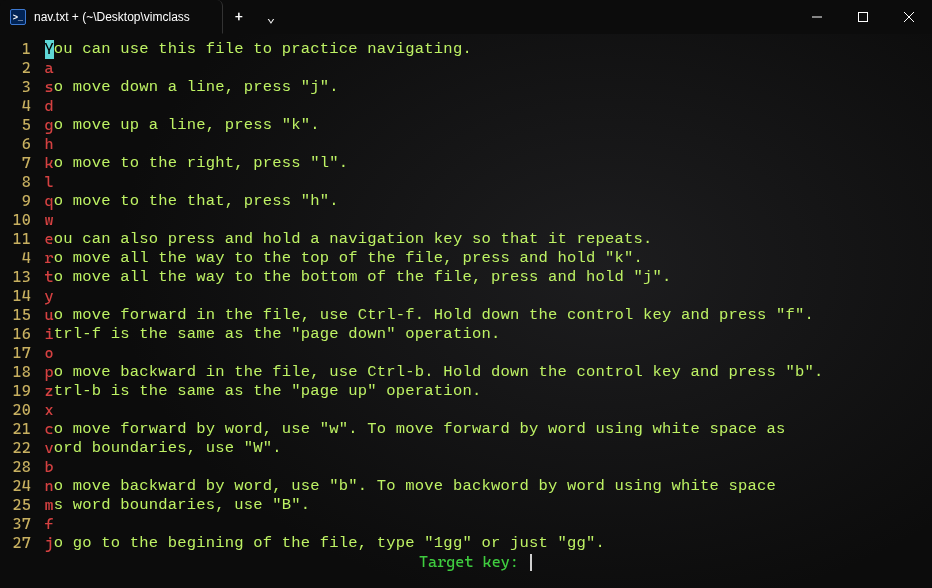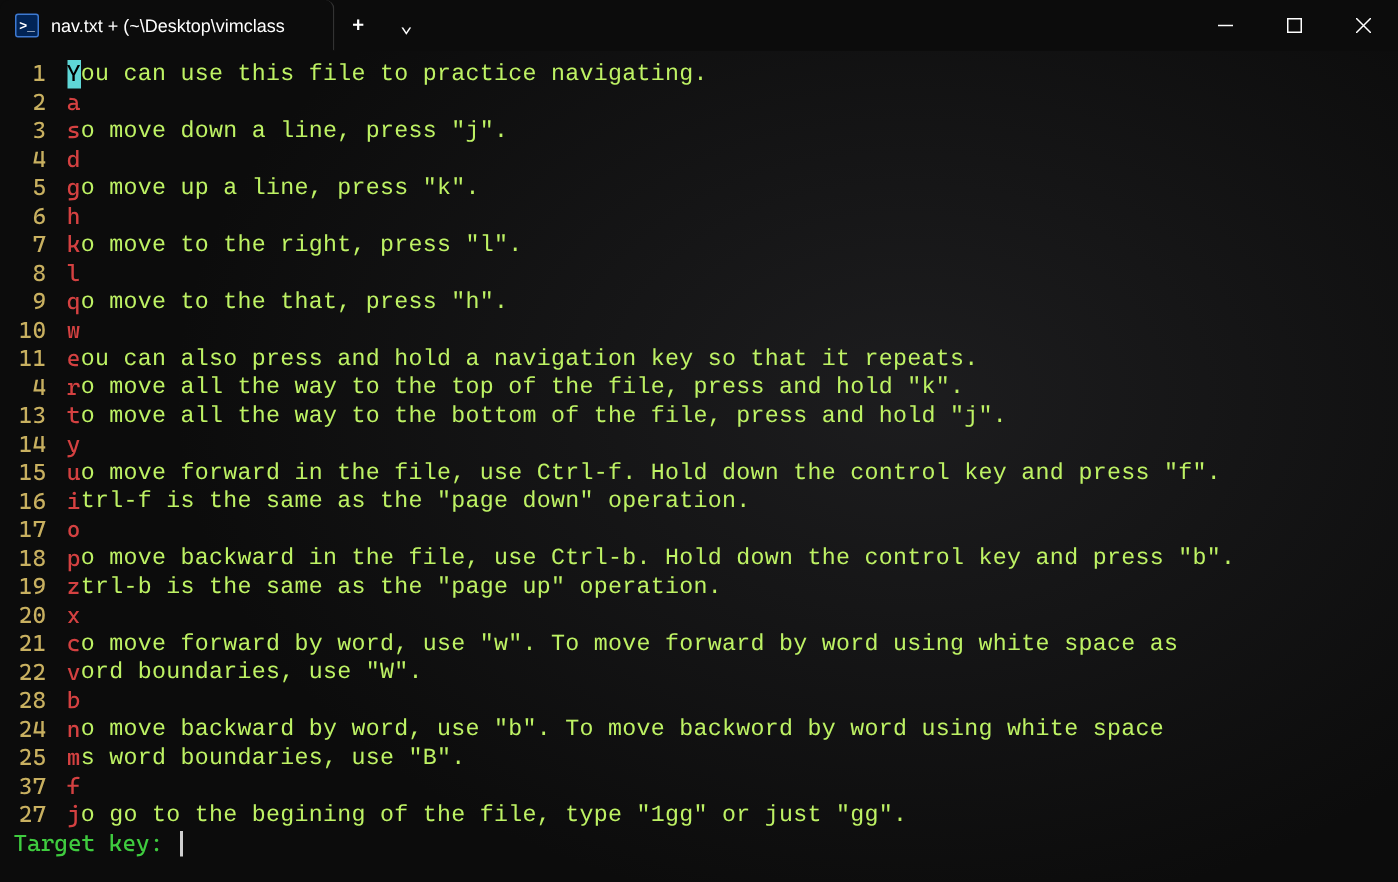--- a/index.html
+++ b/index.html
@@ -91,22 +91,23 @@
       color: #c8b060;
       padding-right: 4px;
       flex-shrink: 0;
     }
     .first-char { color: #d44141; }
     .cursor-char { background: #5fd7d7; color: #000; }
     .rest-text { color: #bef264; font-family: Liberation Mono, monospace; }
     .prompt-line {
       display: flex;
       white-space: pre;
-      padding-left: 9px;
-      align-items: center;
+      padding-left: 19px;
+      align-items: center;
+      justify-content: center;
     }
     .prompt-label { color: #3fcc3f; }
     .prompt-cursor {
       display: inline-block;
       width: 2px;
       height: 17px;
       background: #d0d0d0;
       margin-left: 2px;
     }
     

